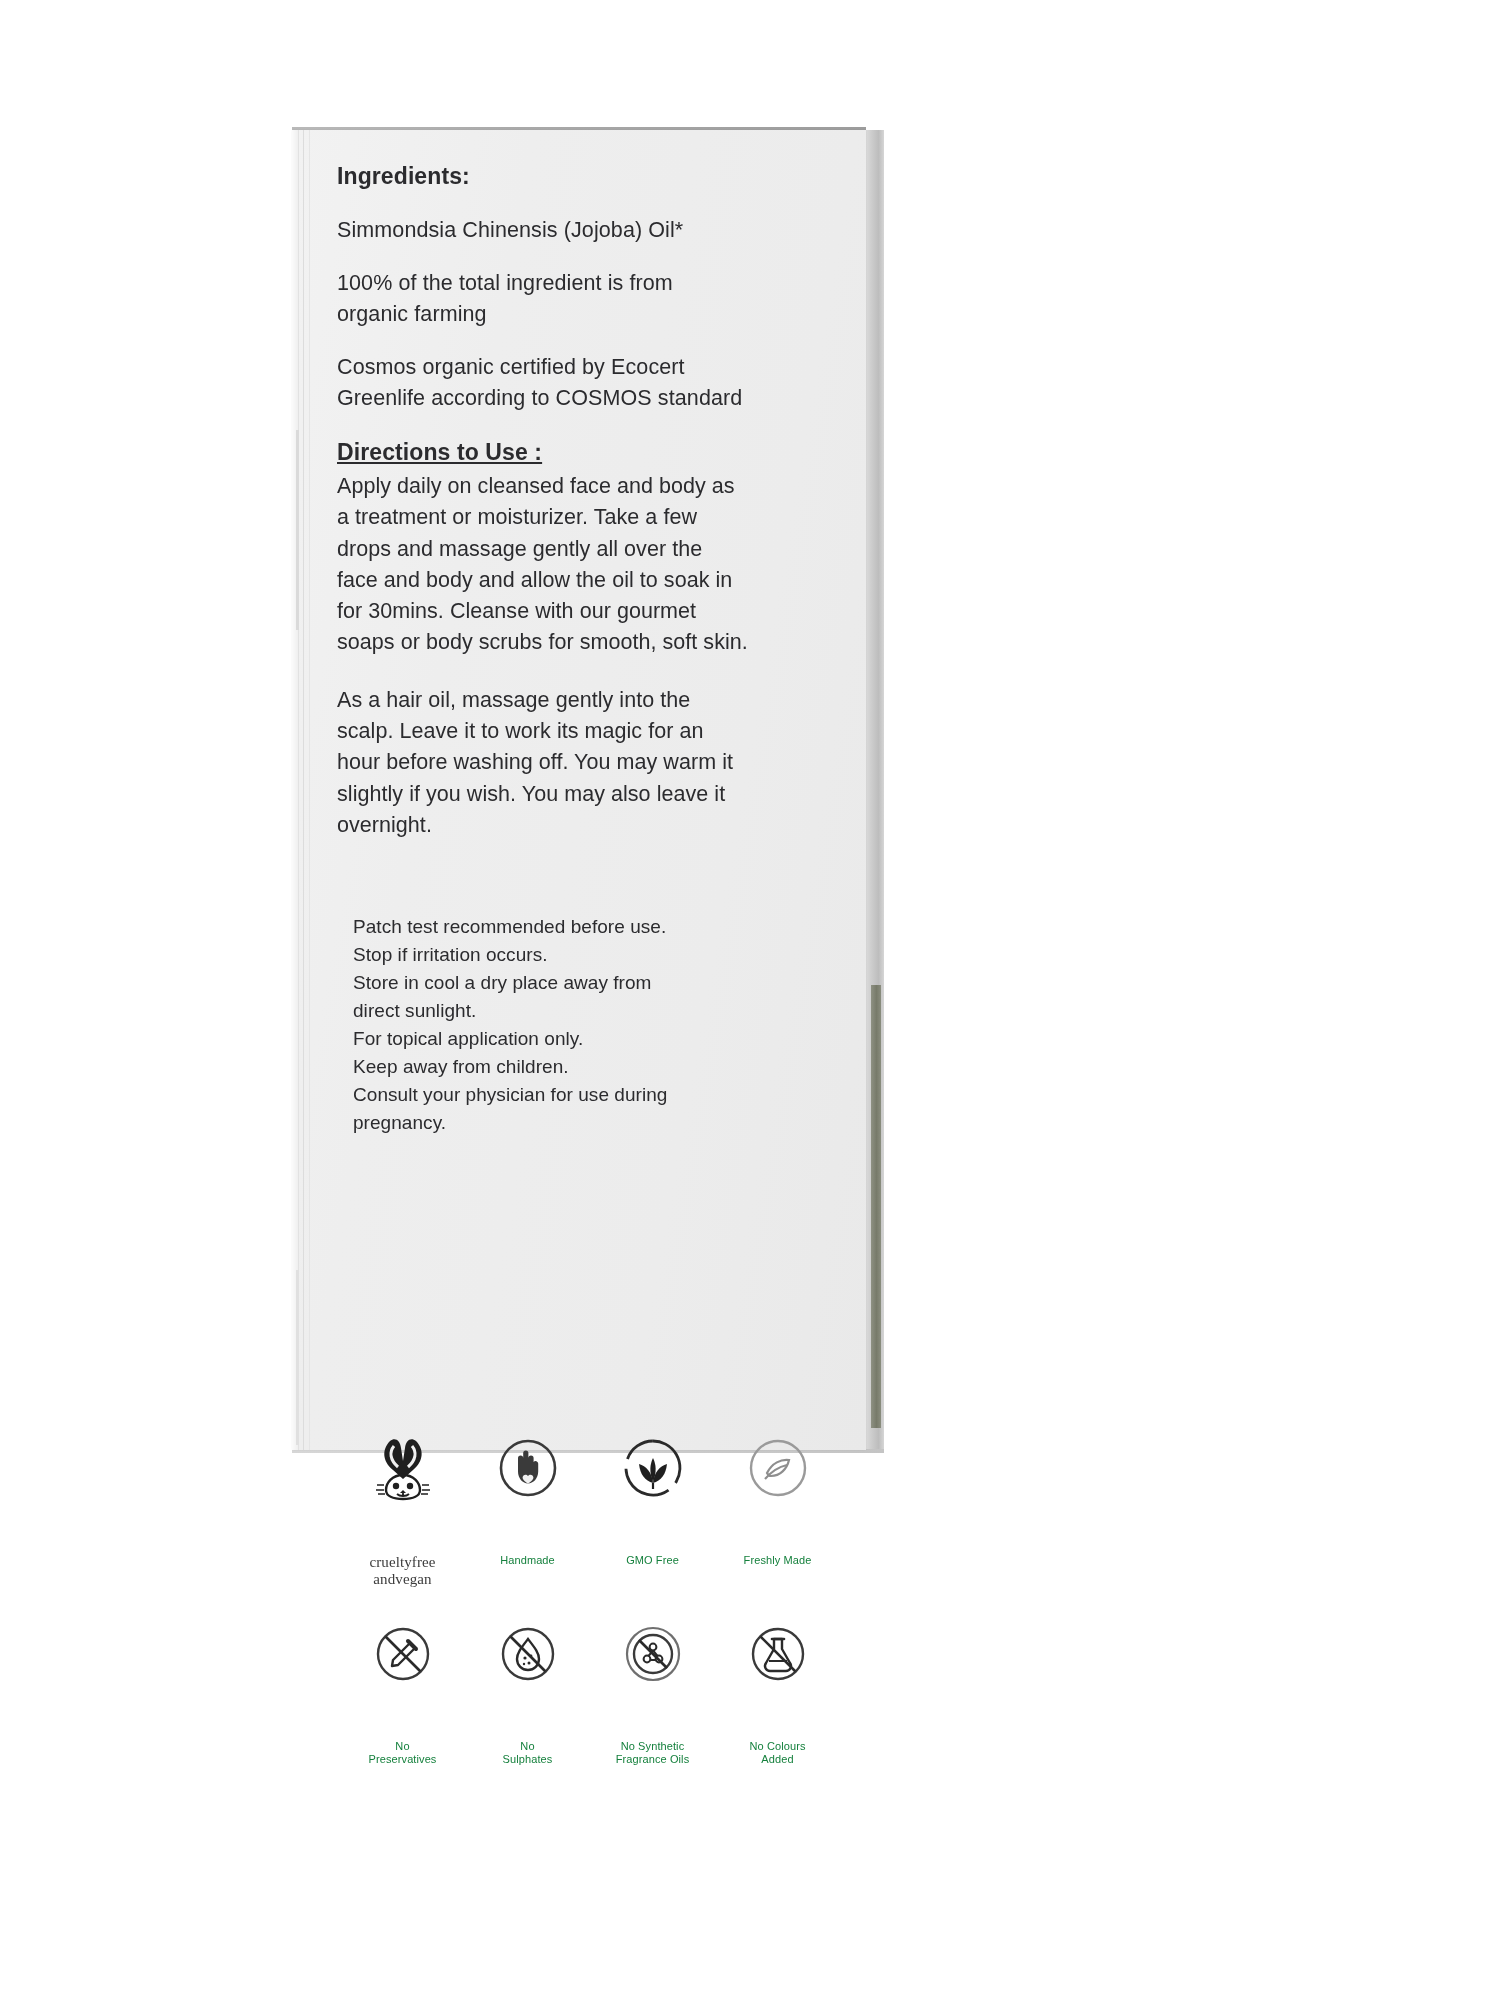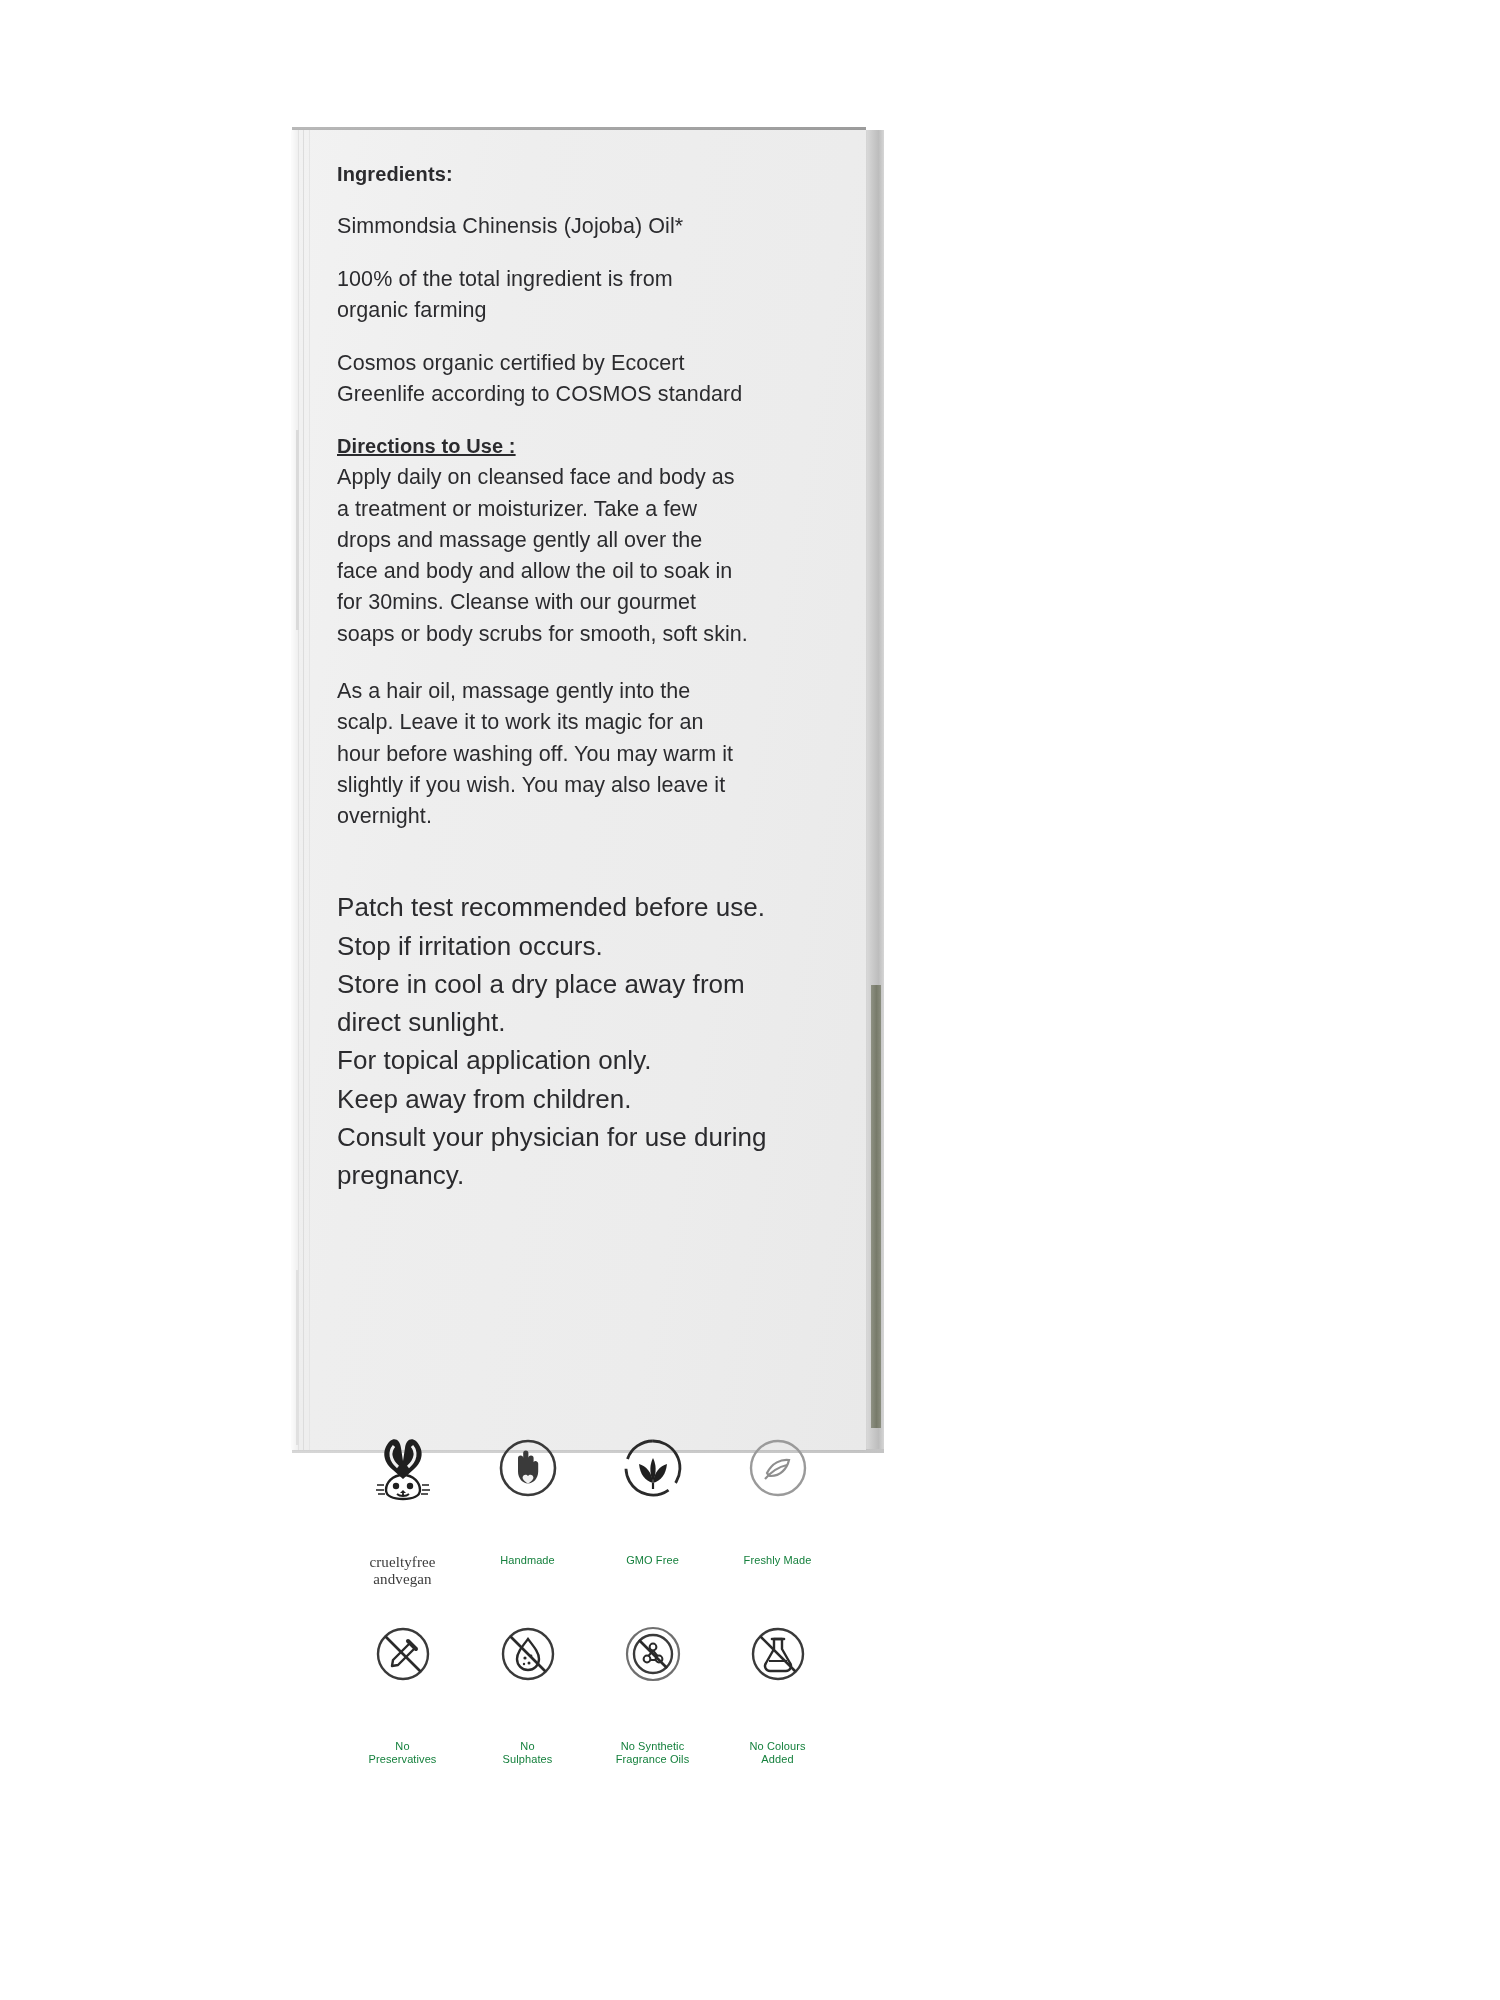--- a/index.html
+++ b/index.html
@@ -104,37 +104,37 @@
   }
   .blk {
     font-size: 21.5px;
     line-height: 1.44;
     letter-spacing: 0.1px;
     margin: 0 0 22px 0;
     white-space: pre-line;
   }
   .heading {
     font-weight: bold;
-    font-size: 20px;
+    font-size: 23px;
     line-height: 1.44;
     margin: 0 0 22px 0;
     letter-spacing: 0.1px;
   }
   .heading.attached { margin-bottom: 2px; text-decoration: underline; }
   .para {
     font-size: 21.5px;
     line-height: 1.455;
     margin: 0 0 26px 0;
     white-space: pre-line;
     letter-spacing: 0.05px;
   }
   .warn {
-    font-size: 26px;
+    font-size: 19px;
     line-height: 1.47;
-    margin: 0;
+    margin: 16px;
     white-space: pre-line;
     letter-spacing: 0.05px;
   }
   #spacer-gap { height: 30px; }
 
   
   #badges {
     position: absolute;
     left: 340px;
     top: 1430px;

